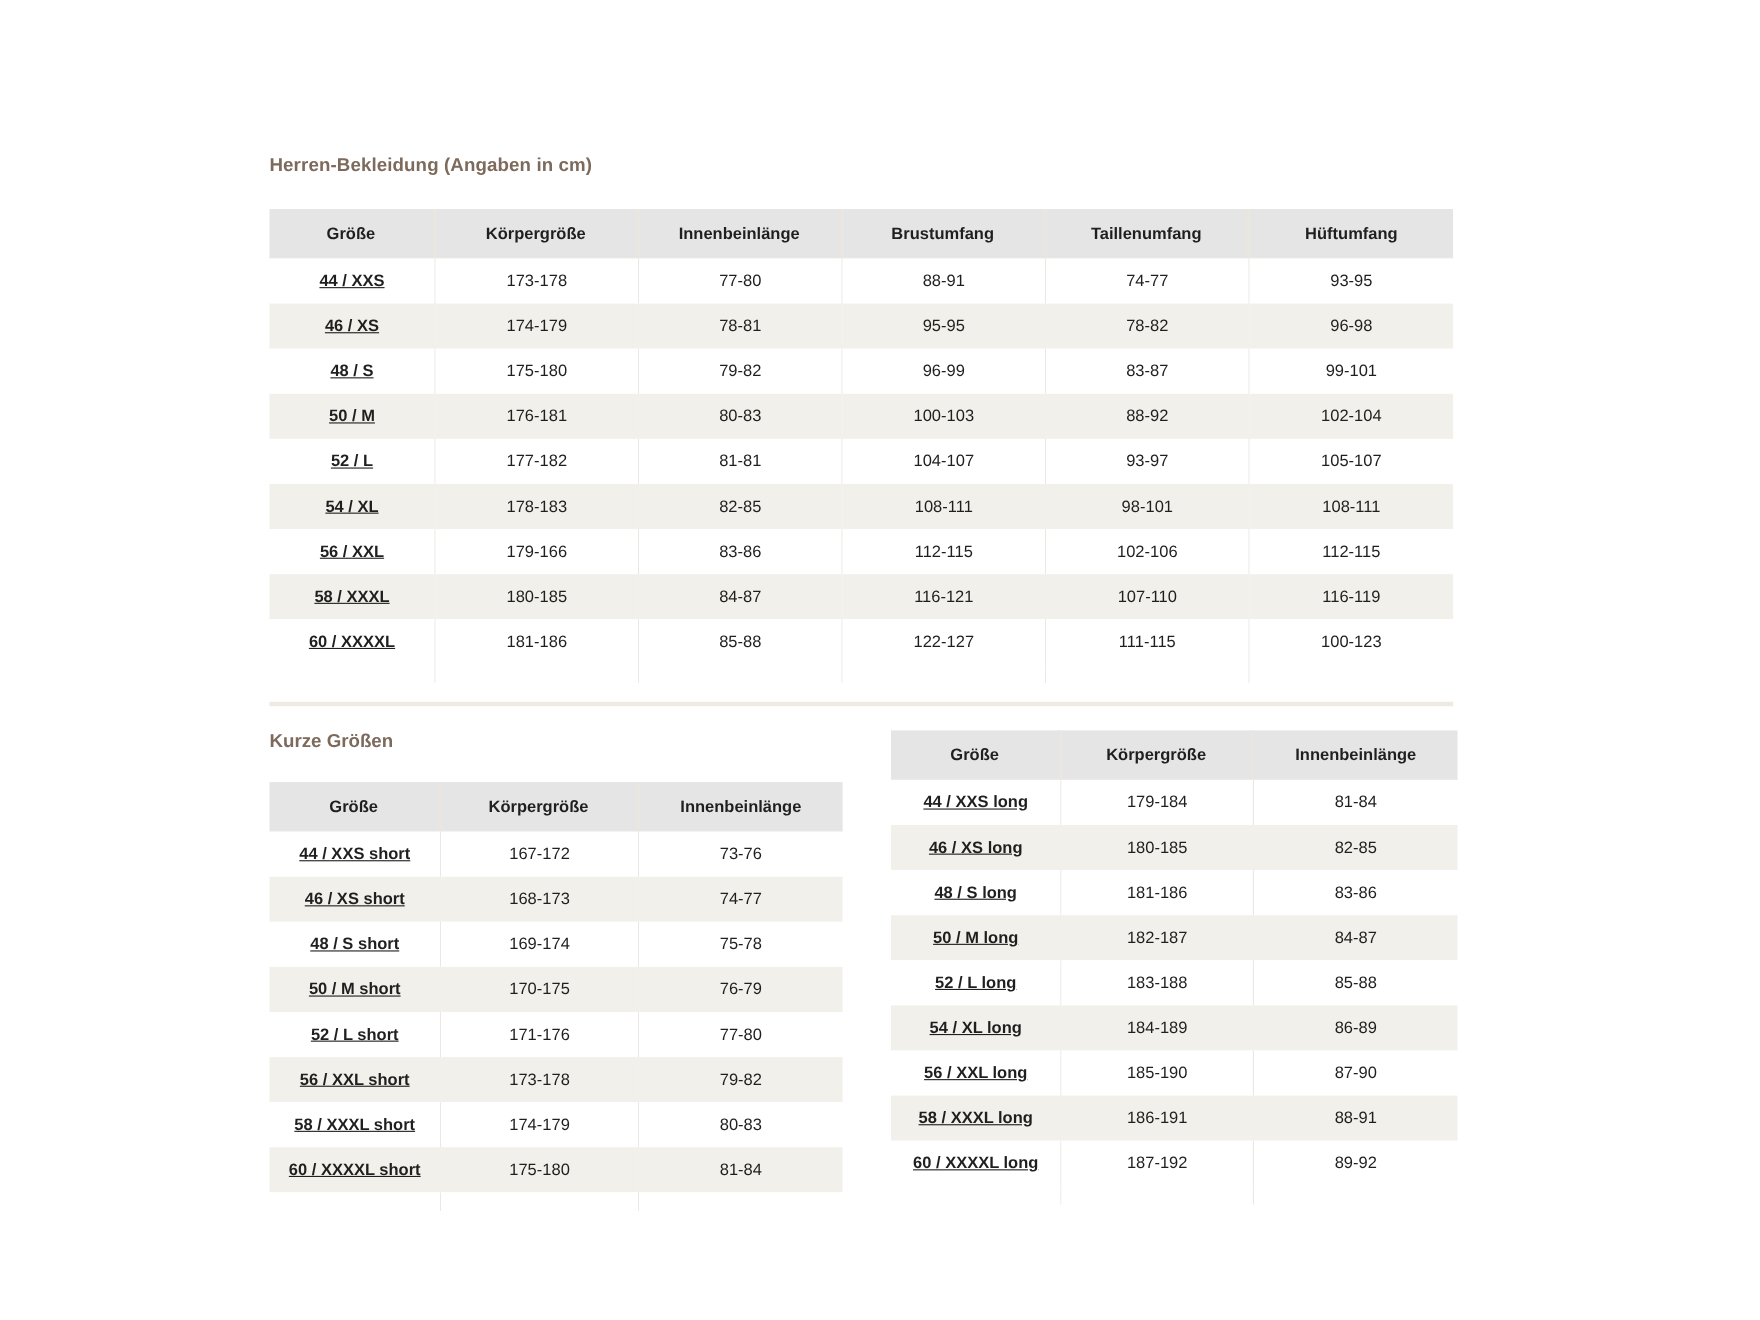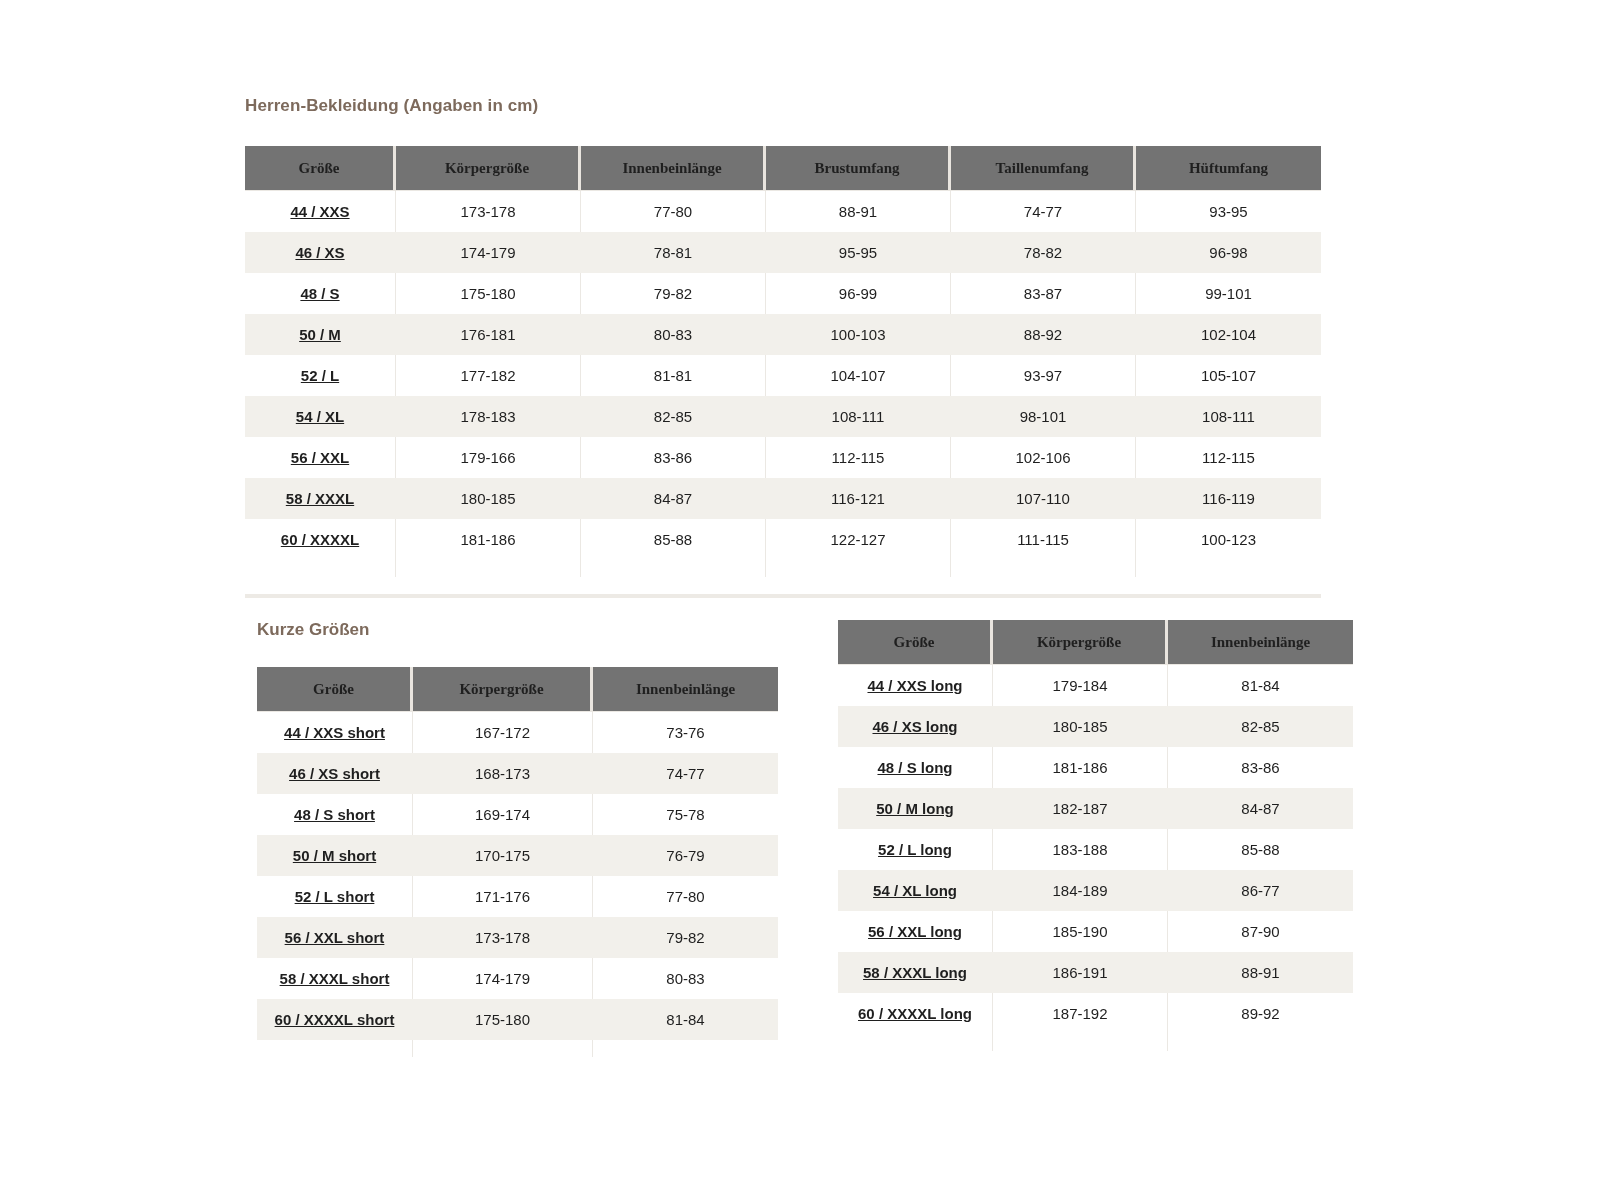--- a/index.html
+++ b/index.html
@@ -15,39 +15,39 @@
     position: absolute;
     left: 245px; top: 0;
     width: 1076px;
   }
   .page-title {
     padding-top: 96px;
     font-size: 17px;
     font-weight: 700;
     color: var(--accent_brown, #7d6a5c);
     letter-spacing: 0.1px;
+    margin-top: 44px;
   }
   table {
     border-collapse: separate;
     border-spacing: 0;
     table-layout: fixed;
     text-align: center;
     font-size: 15px;
   }
   .main-table { width: 1076px; margin-top: 30px; }
   .short-table { width: 521px; }
   .long-table  { width: 515px; }
   th {
     height: 45px;
     font-weight: 700;
     vertical-align: middle;
     border-right: 3px solid var(--header_line, #e9e5df);
     border-bottom: 1px solid var(--body_line, #e7e4df);
-    background: #737373;
-    font-family: Liberation Serif, serif;
+    background: #e5e5e5;
   }
   th:last-child { border-right: none; }
   td {
     height: 41px;
     vertical-align: middle;
     border-right: 1px solid var(--body_line, #ebe8e3);
     background: #ffffff;
   }
   td:last-child { border-right: none; }
   tbody tr:nth-child(even):not(.tail-row) td {
@@ -56,23 +56,22 @@
   }
   td:first-child { font-weight: 700; text-decoration: underline; }
   .tail-row td { height: 17px; background: #ffffff; }
   .divider {
     margin-top: 17px;
     height: 4px;
     background: var(--divider, #edeae5);
   }
   .sections {
     display: flex;
-    gap: 60px;
+    gap: 44px;
     margin-top: 22px;
-    margin-left: 12px;
   }
   .section-col-short { width: 521px; }
   .section-col-long  { width: 515px; }
   .section-title {
     font-size: 17px;
     font-weight: 700;
     color: var(--accent_brown, #7d6a5c);
     margin-bottom: 27px;
   }
 </style>
@@ -291,21 +290,21 @@
               <td>84-87</td>
             </tr>
             <tr>
               <td>52 / L long</td>
               <td>183-188</td>
               <td>85-88</td>
             </tr>
             <tr>
               <td>54 / XL long</td>
               <td>184-189</td>
-              <td>86-77</td>
+              <td>86-89</td>
             </tr>
             <tr>
               <td>56 / XXL long</td>
               <td>185-190</td>
               <td>87-90</td>
             </tr>
             <tr>
               <td>58 / XXXL long</td>
               <td>186-191</td>
               <td>88-91</td>

